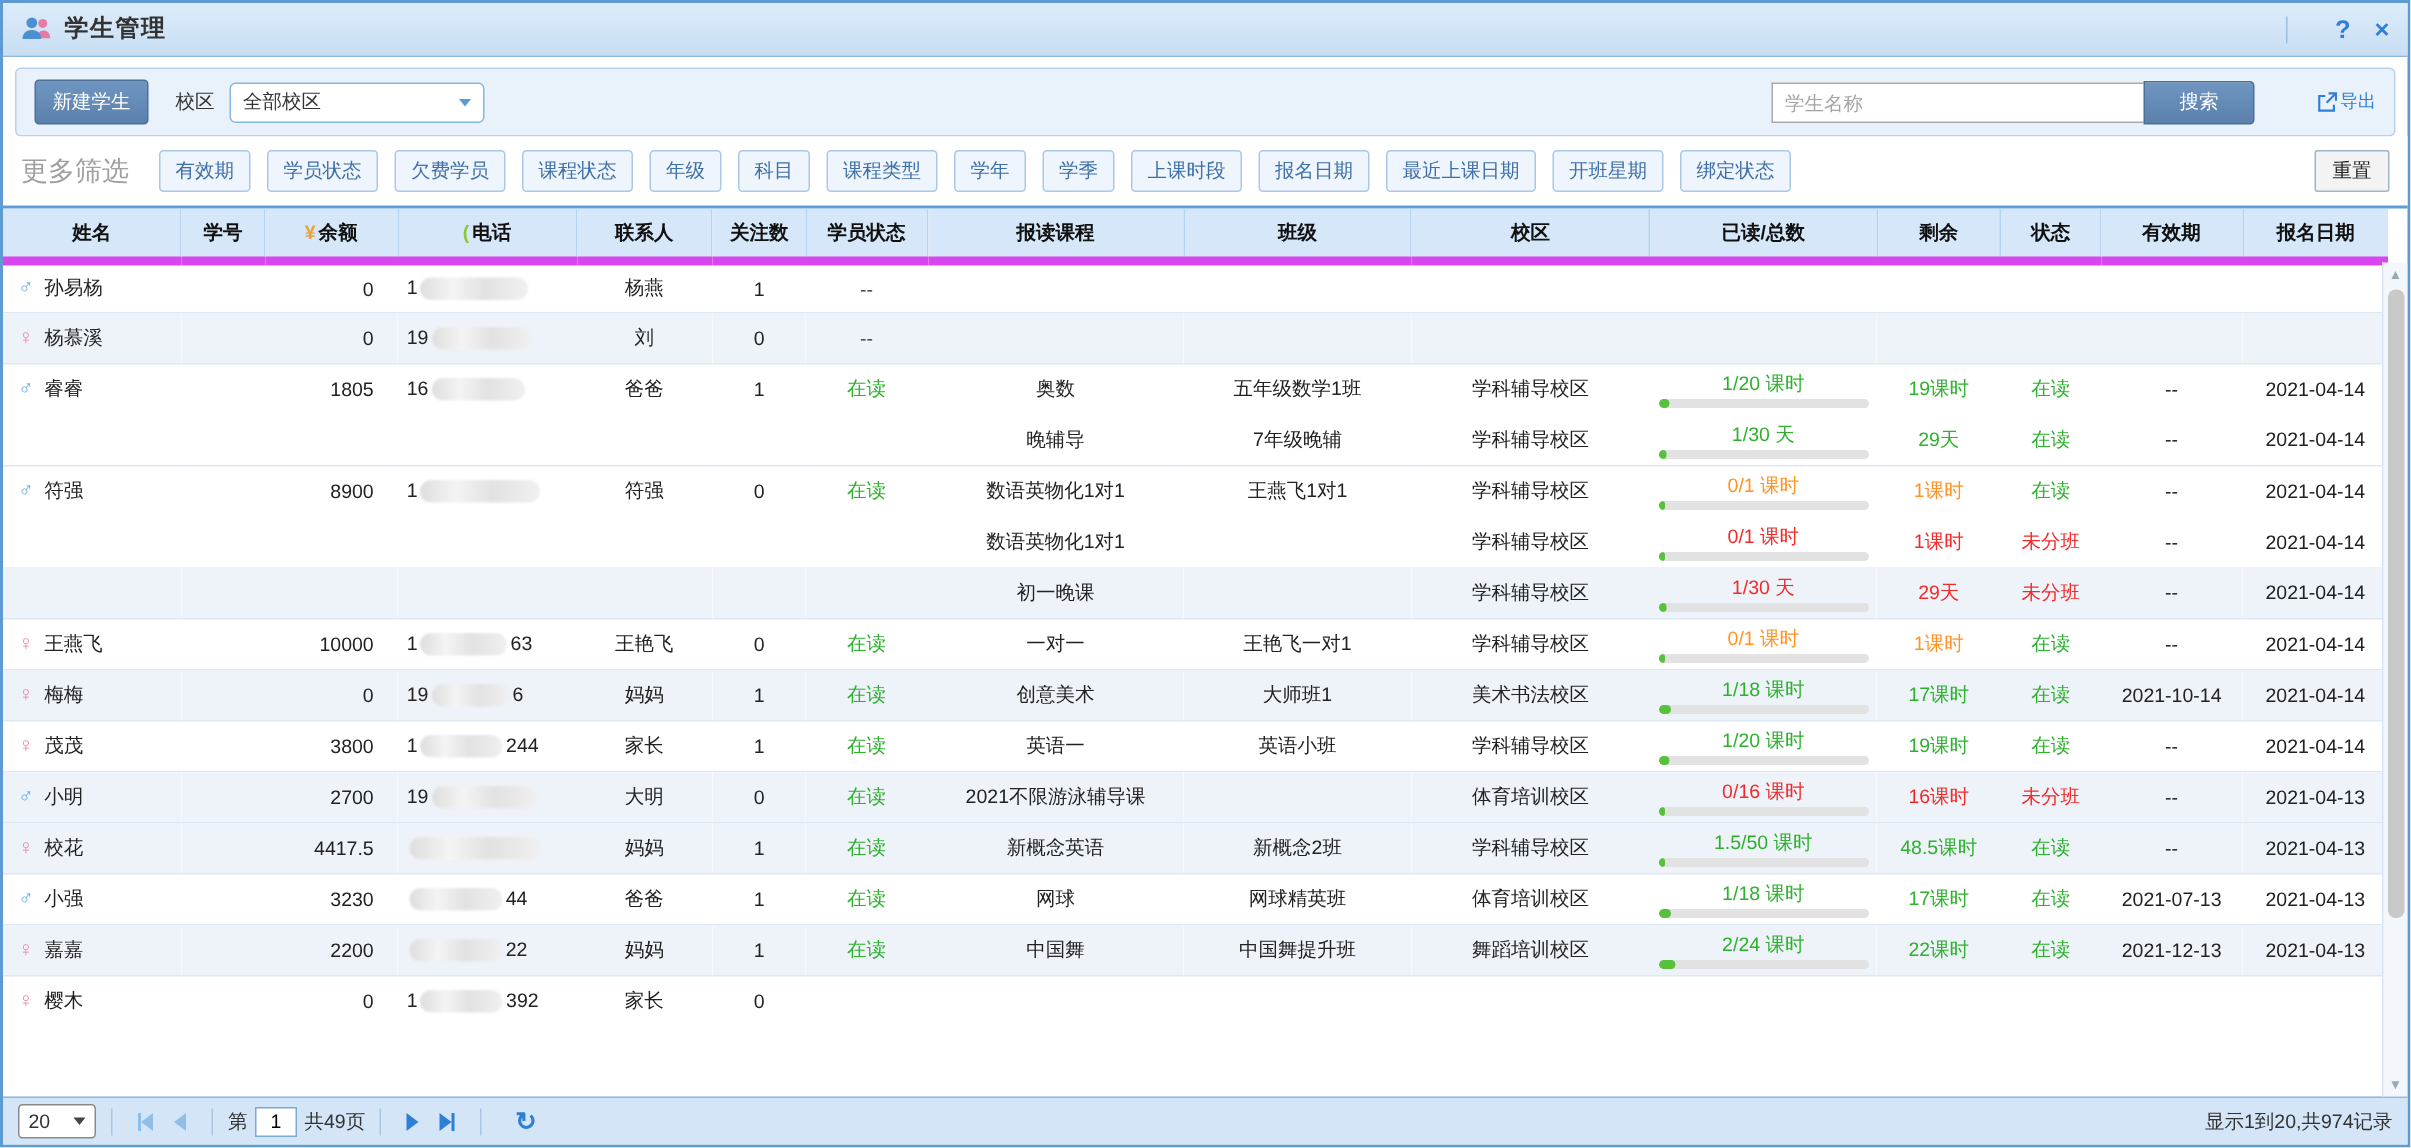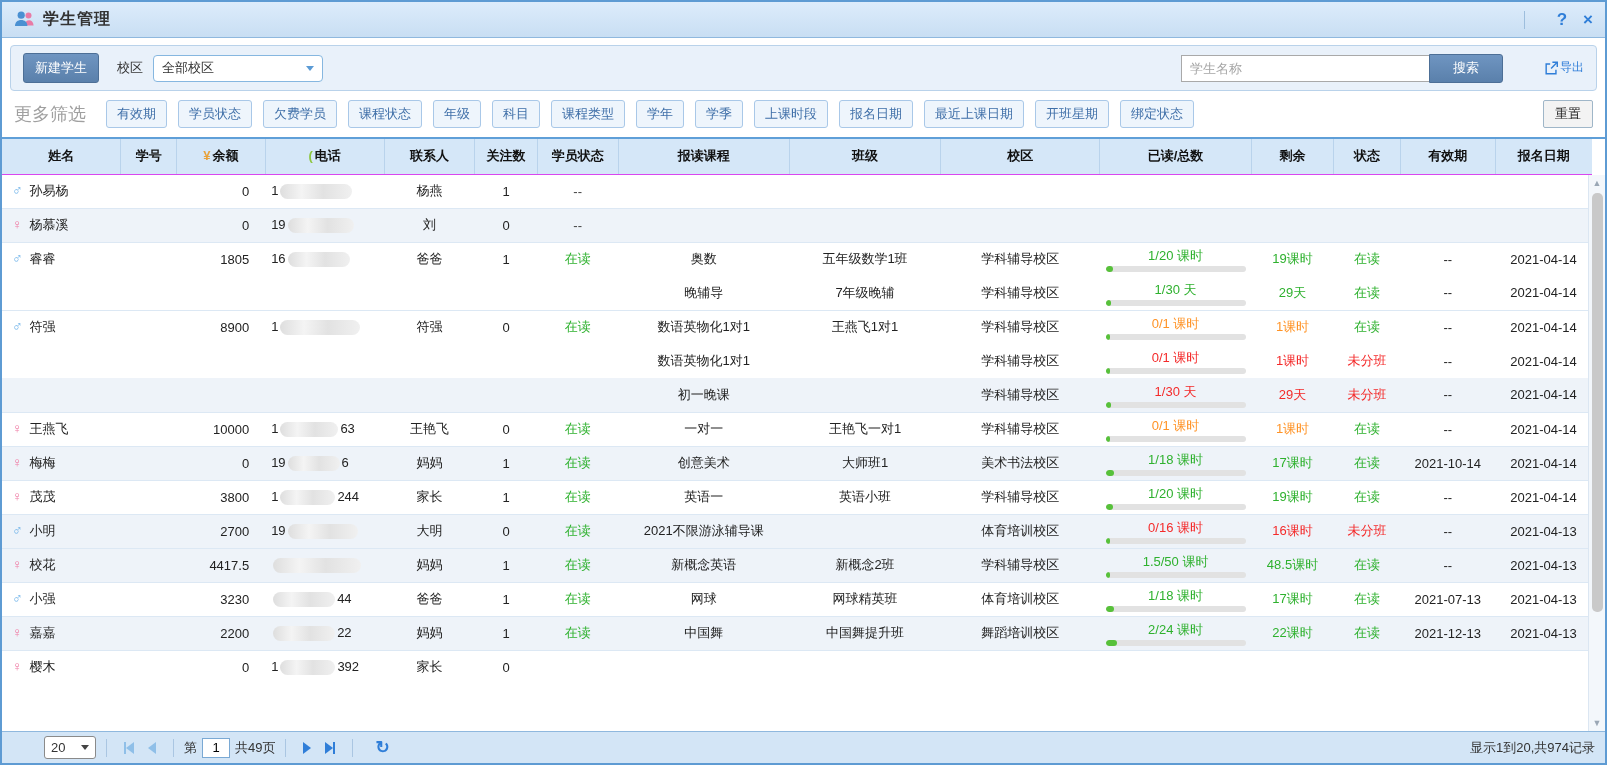--- a/index.html
+++ b/index.html
@@ -81,21 +81,21 @@
   .reset-btn {
     margin-left:auto; background:#f3f3f3; border:1px solid #9fb6c8; border-radius:2px;
     color:#222; font-size:13px; padding:4px 11px; cursor:pointer;
     font-family:"Liberation Sans", sans-serif;
   }
   
   .table-wrap { position:relative; flex:1 1 auto; overflow:hidden; border-top:2px solid #5f9fd8; }
   table { border-collapse:collapse; table-layout:fixed; width:1590px; }
   thead th {
     background:#d5e7f8; height:35px; font-size:13px; font-weight:bold; color:#111;
-    border-bottom:1px solid #d946ef; white-space:nowrap; overflow:hidden;
+    border-bottom:6px solid #d946ef; white-space:nowrap; overflow:hidden;
   }
   thead th + th { border-left:1px solid #b9d3ec; }
   .yen { color:#e8a33d; font-weight:bold; margin-right:2px; }
   .phone-glyph { color:#8dc63f; font-weight:bold; margin-right:2px; }
   tbody td {
     height:34px; font-size:13px; color:#222; text-align:center;
     white-space:nowrap; overflow:hidden; padding:0 2px;
   }
   tr.shaded td { background:#eef3f9; }
   tr.group-start td { border-top:1px solid #dce8f4; }
@@ -127,21 +127,21 @@
   .vs-arrow { color:#9aa7b5; font-size:9px; height:16px; line-height:16px; flex:0 0 16px; cursor:pointer; }
   .vs-track { flex:1; width:11px; position:relative; }
   .vs-thumb { position:absolute; top:2px; left:0; width:11px; height:80%; background:#c9c9c9; border-radius:5px; cursor:pointer; }
   
   .pagebar {
     flex:0 0 32px; background:#d3e5f6; border-top:1px solid #8fb8de;
     display:flex; align-items:center; padding:0 10px; font-size:13px; color:#333;
   }
   .pg-size {
     width:52px; height:23px; background:#fff; border:1px solid #8a8a8a; border-radius:3px;
-    display:flex; align-items:center; padding:0 6px; cursor:pointer; font-size:13px;margin-left:32px;
+    display:flex; align-items:center; padding:0 6px; cursor:pointer; font-size:13px;
   }
   .pg-size .chev { margin-left:auto; width:0; height:0;
     border-left:4px solid transparent; border-right:4px solid transparent;
     border-top:5px solid #444; }
   .pg-sep { width:1px; height:18px; background:#aac6e2; margin:0 10px; }
   .pg-btn { display:inline-flex; align-items:center; margin:0 7px; cursor:pointer; }
   .tri { width:0; height:0; display:inline-block; }
   .tri-left  { border-top:6px solid transparent; border-bottom:6px solid transparent; border-right:8px solid #2f7ed8; }
   .tri-right { border-top:6px solid transparent; border-bottom:6px solid transparent; border-left:8px solid #2f7ed8; }
   .pg-btn.disabled .tri-left { border-right-color:#8fbfe8; }

